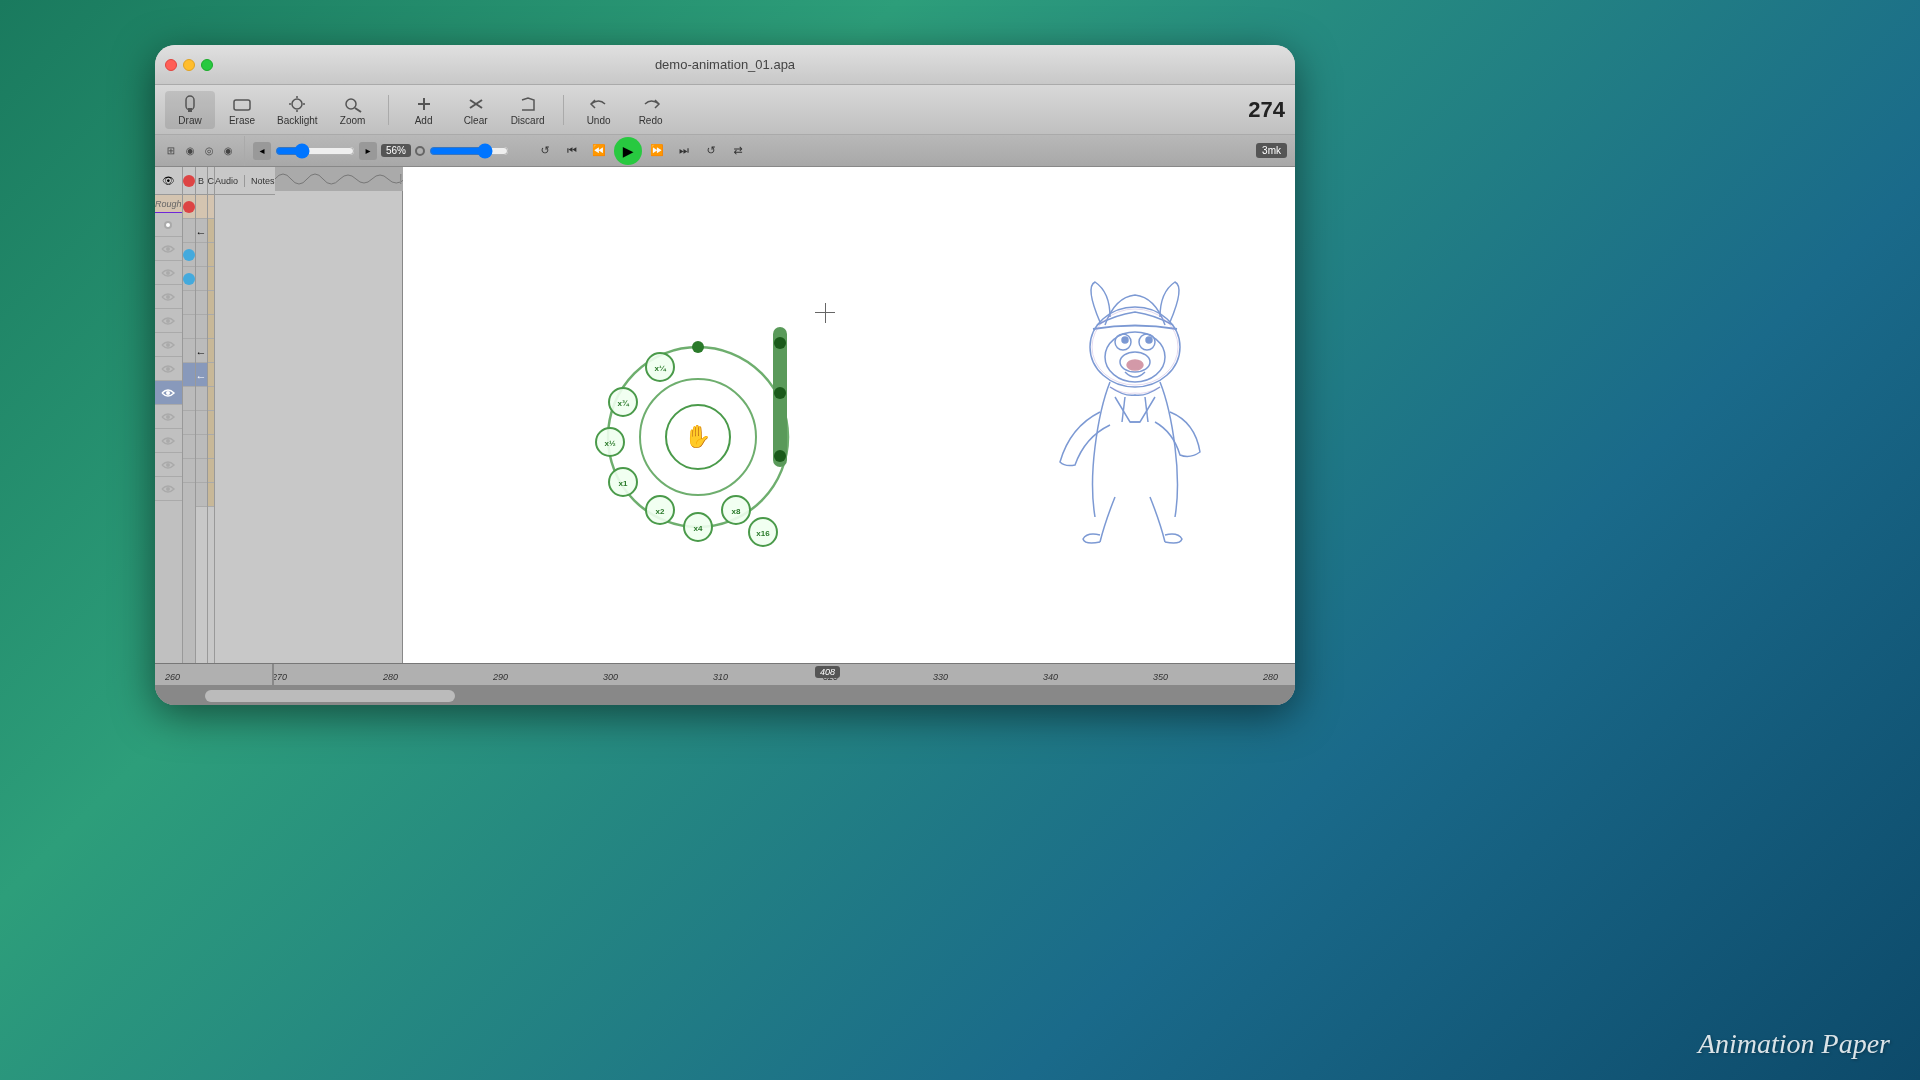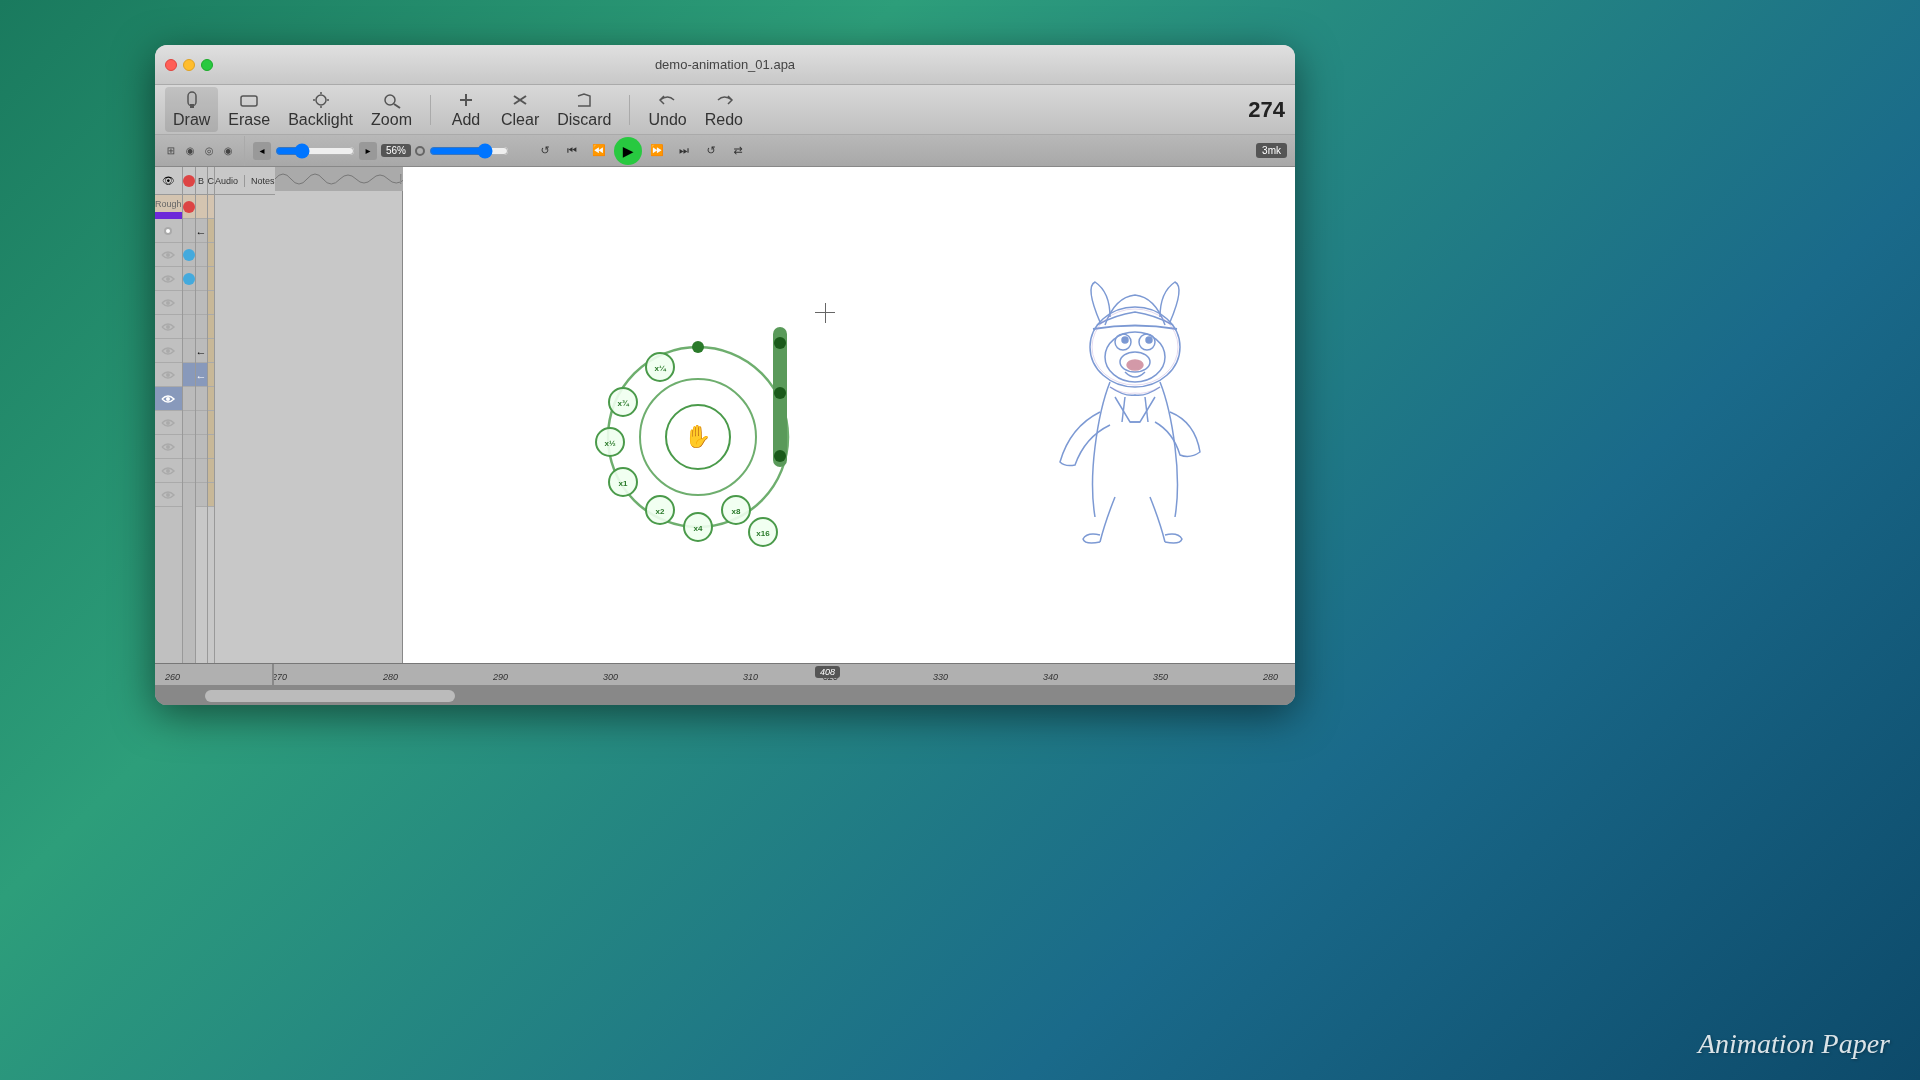--- a/index.html
+++ b/index.html
@@ -11,21 +11,21 @@
       font-family: -apple-system, 'Helvetica Neue', Arial, sans-serif;
     }
 
     .app-window {
       position: absolute;
       left: 155px;
       top: 45px;
       width: 1140px;
       height: 660px;
       background: #c8c8c8;
-      border-radius: 12px;
+      border-radius: 20px;
       box-shadow: 0 10px 40px rgba(0,0,0,0.5);
       overflow: hidden;
       display: flex;
       flex-direction: column;
     }
 
     
     .title-bar {
       height: 40px;
       background: linear-gradient(to bottom, #e0e0e0, #c8c8c8);
@@ -91,21 +91,21 @@
     .toolbar-btn.active { background: rgba(0,0,0,0.1); }
     .toolbar-btn-icon {
       width: 24px;
       height: 20px;
       display: flex;
       align-items: center;
       justify-content: center;
       font-size: 16px;
     }
     .toolbar-btn-label {
-      font-size: 16px;
+      font-size: 10px;
       color: #333;
       margin-top: 1px;
     }
     .toolbar-right {
       margin-left: auto;
       display: flex;
       align-items: center;
       gap: 4px;
     }
     .frame-counter {
@@ -415,21 +415,21 @@
 
   <div class="main-content">
 
     <div style="display:flex;flex-direction:row;width:248px;border-right:1px solid #888;">
 
       <div style="width:32px;background:#c0c0c0;border-right:1px solid #999;display:flex;flex-direction:column;">
         <div style="height:28px;background:#c8c8c8;border-bottom:1px solid #999;display:flex;align-items:center;justify-content:space-around;font-size:10px;">
           <span>👁</span>
         </div>
 
-        <div style="height:24px;border-bottom:7px solid #6d28d9;background:#d4c4b0;display:flex;align-items:center;justify-content:center;font-size:9px;color:#666;">Rough</div>
+        <div style="height:18px;border-bottom:1px solid #6d28d9;background:#d4c4b0;display:flex;align-items:center;justify-content:center;font-size:9px;color:#666;font-style:italic;">Rough</div>
         <div style="height:24px;border-bottom:1px solid #aaa;display:flex;align-items:center;justify-content:center;">
           <svg width="16" height="16" viewBox="0 0 16 16">
               <circle cx="8" cy="8" r="4" fill="#aaa"></circle>
               <circle cx="8" cy="8" r="2" fill="#fff"></circle>
             </svg>
         </div>
         <div style="height:24px;border-bottom:1px solid #aaa;display:flex;align-items:center;justify-content:center;">
           <svg width="16" height="16" viewBox="0 0 16 16">
               <path d="M2,8 Q8,2 14,8 Q8,14 2,8" fill="none" stroke="#aaa" stroke-width="1.5"></path>
               <circle cx="8" cy="8" r="2" fill="#aaa"></circle>
@@ -745,21 +745,21 @@
 
     <div class="timeline-ruler" style="position:relative;height:22px;background:#b0b0b0;border-bottom:1px solid #888;font-style:italic;">
 
       <div style="position:absolute;left:0;top:0;right:0;bottom:0;">
 
         <span style="position:absolute;left:10px;bottom:3px;font-size:9px;color:#333;">260</span>
         <span style="position:absolute;left:117px;bottom:3px;font-size:9px;color:#333;">270</span>
         <span style="position:absolute;left:228px;bottom:3px;font-size:9px;color:#333;">280</span>
         <span style="position:absolute;left:338px;bottom:3px;font-size:9px;color:#333;">290</span>
         <span style="position:absolute;left:448px;bottom:3px;font-size:9px;color:#333;">300</span>
-        <span style="position:absolute;left:558px;bottom:3px;font-size:9px;color:#333;margin-left:30px;">310</span>
+        <span style="position:absolute;left:558px;bottom:3px;font-size:9px;color:#333;">310</span>
         <span style="position:absolute;left:668px;bottom:3px;font-size:9px;color:#333;">320</span>
         <span style="position:absolute;left:778px;bottom:3px;font-size:9px;color:#333;text-align:center;">330</span>
         <span style="position:absolute;left:888px;bottom:3px;font-size:9px;color:#333;">340</span>
         <span style="position:absolute;left:998px;bottom:3px;font-size:9px;color:#333;">350</span>
         <span style="position:absolute;left:1108px;bottom:3px;font-size:9px;color:#333;">280</span>
 
         <div style="position:absolute;left:117px;top:0;bottom:0;width:2px;background:#888;"></div>
 
         <div style="position:absolute;left:660px;top:2px;background:#555;color:white;font-size:9px;padding:1px 5px;border-radius:3px;">408</div>
       </div>

